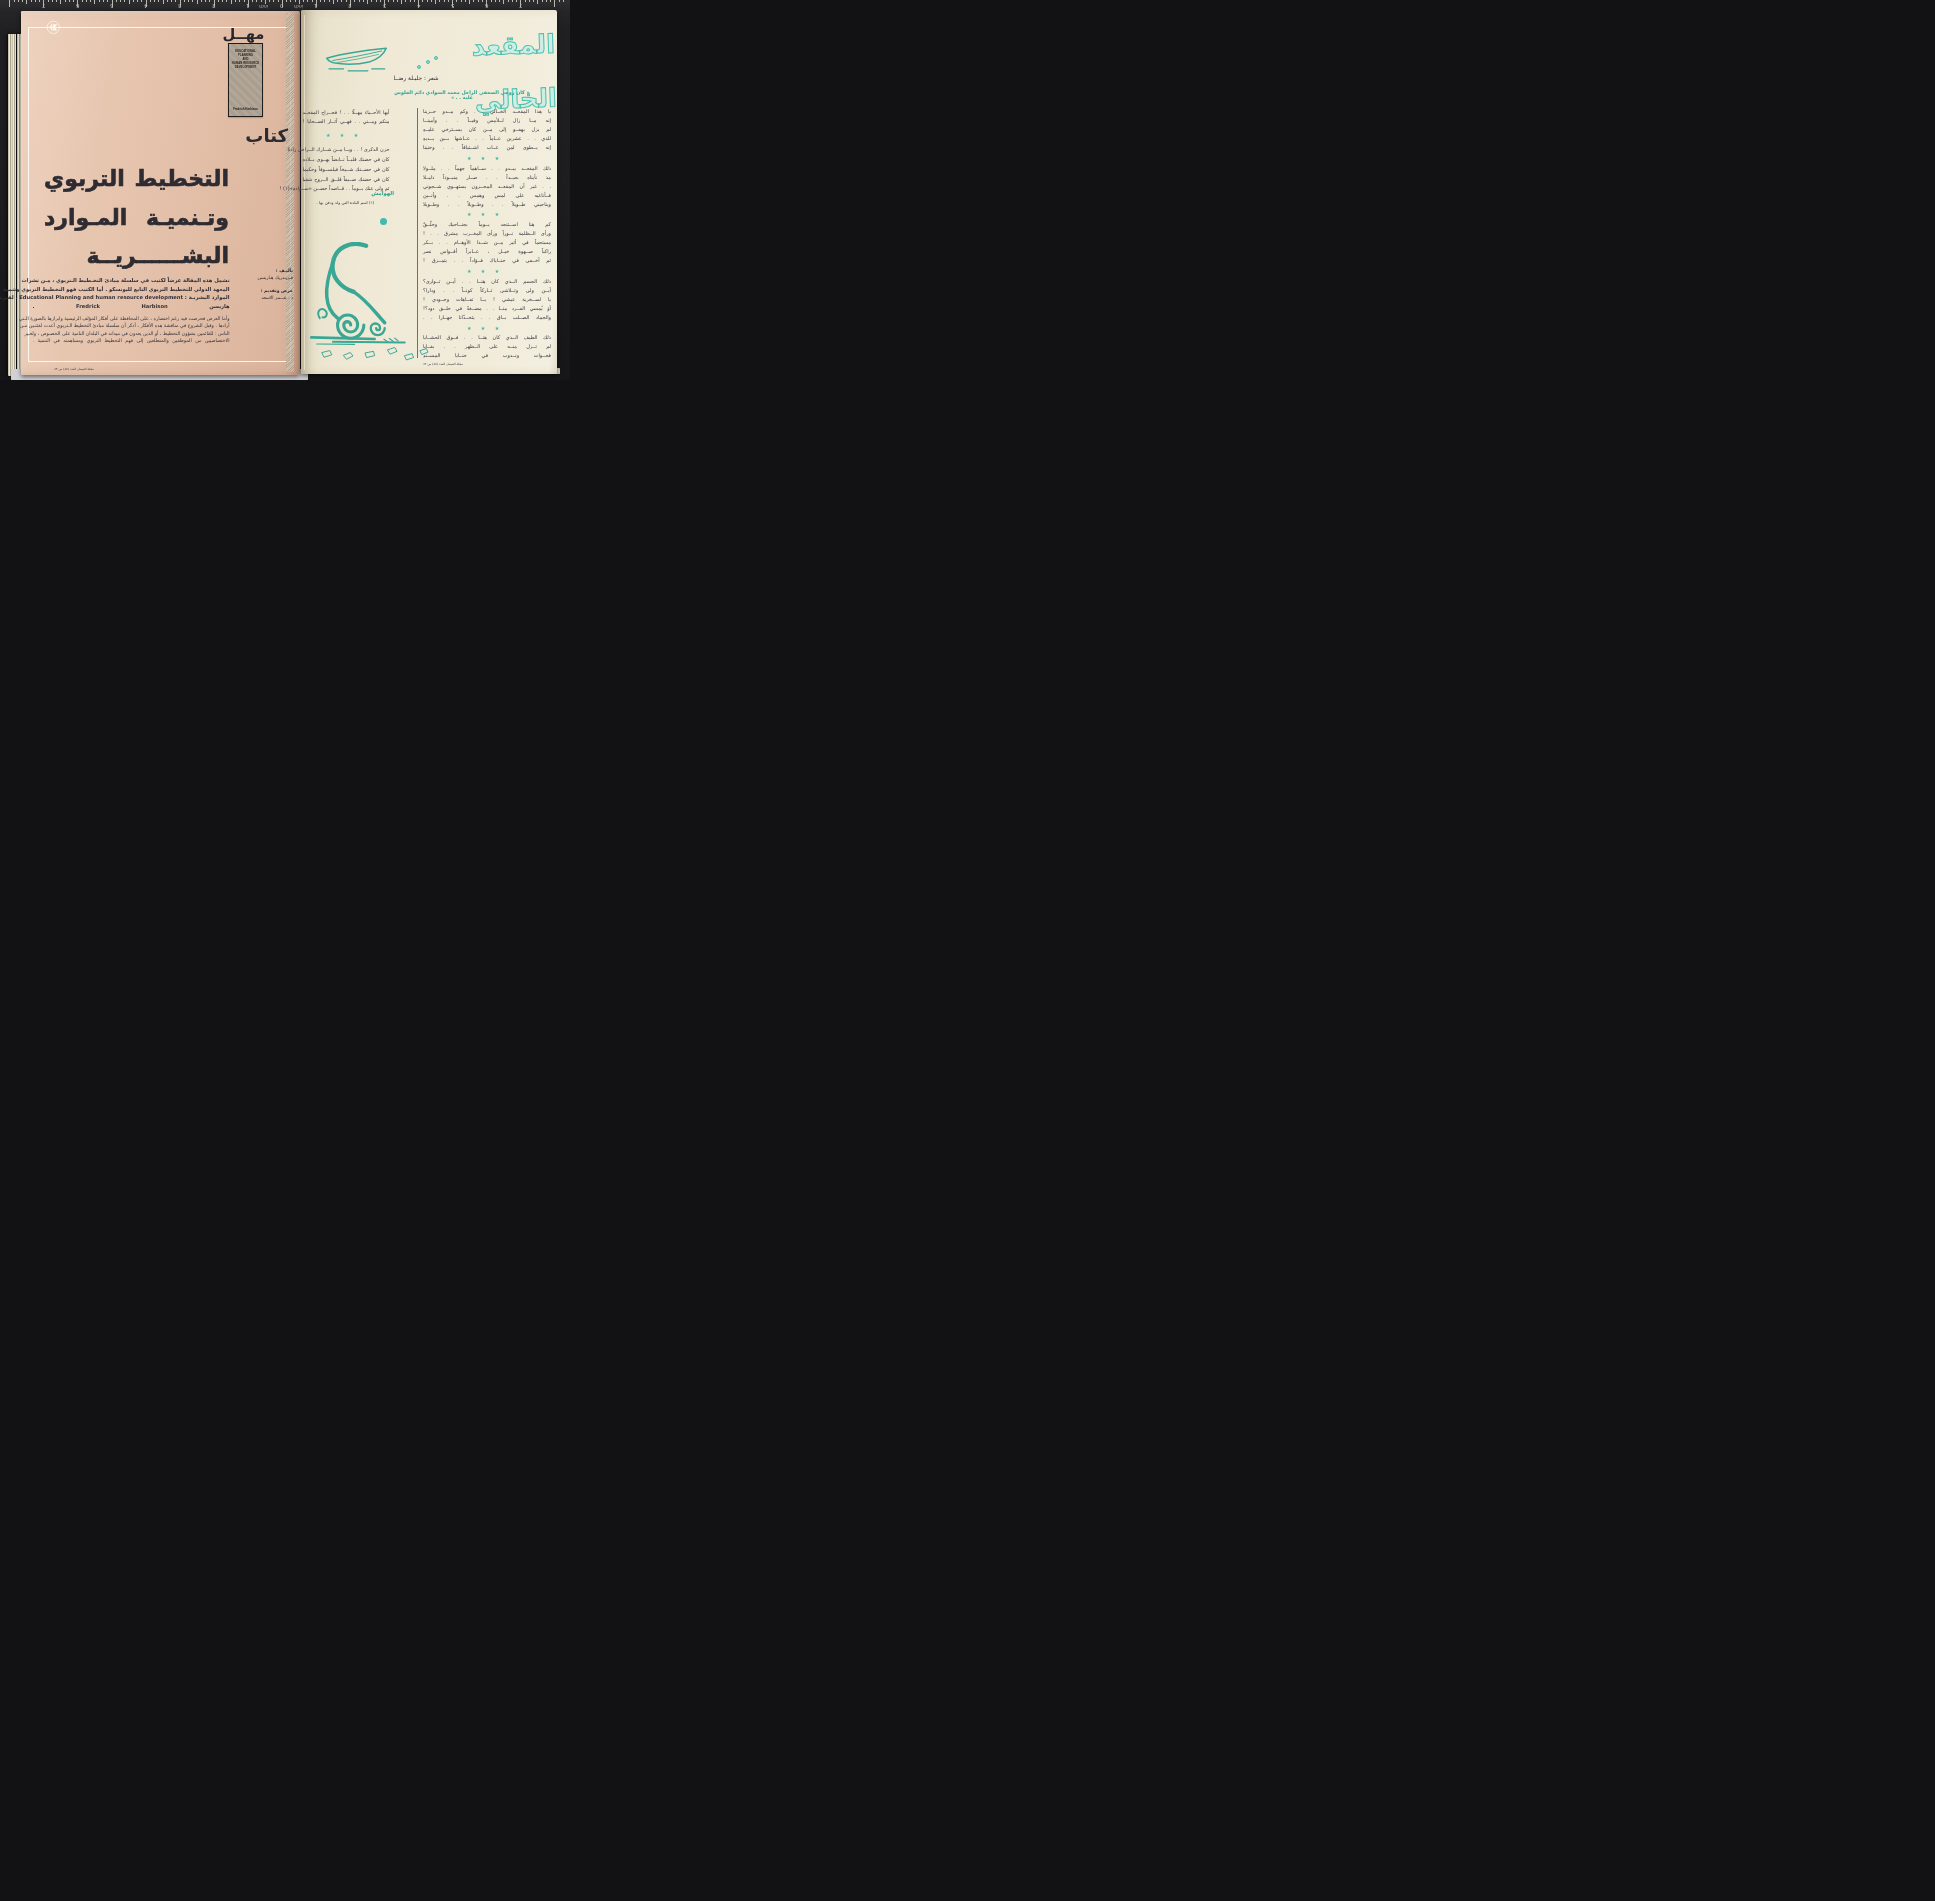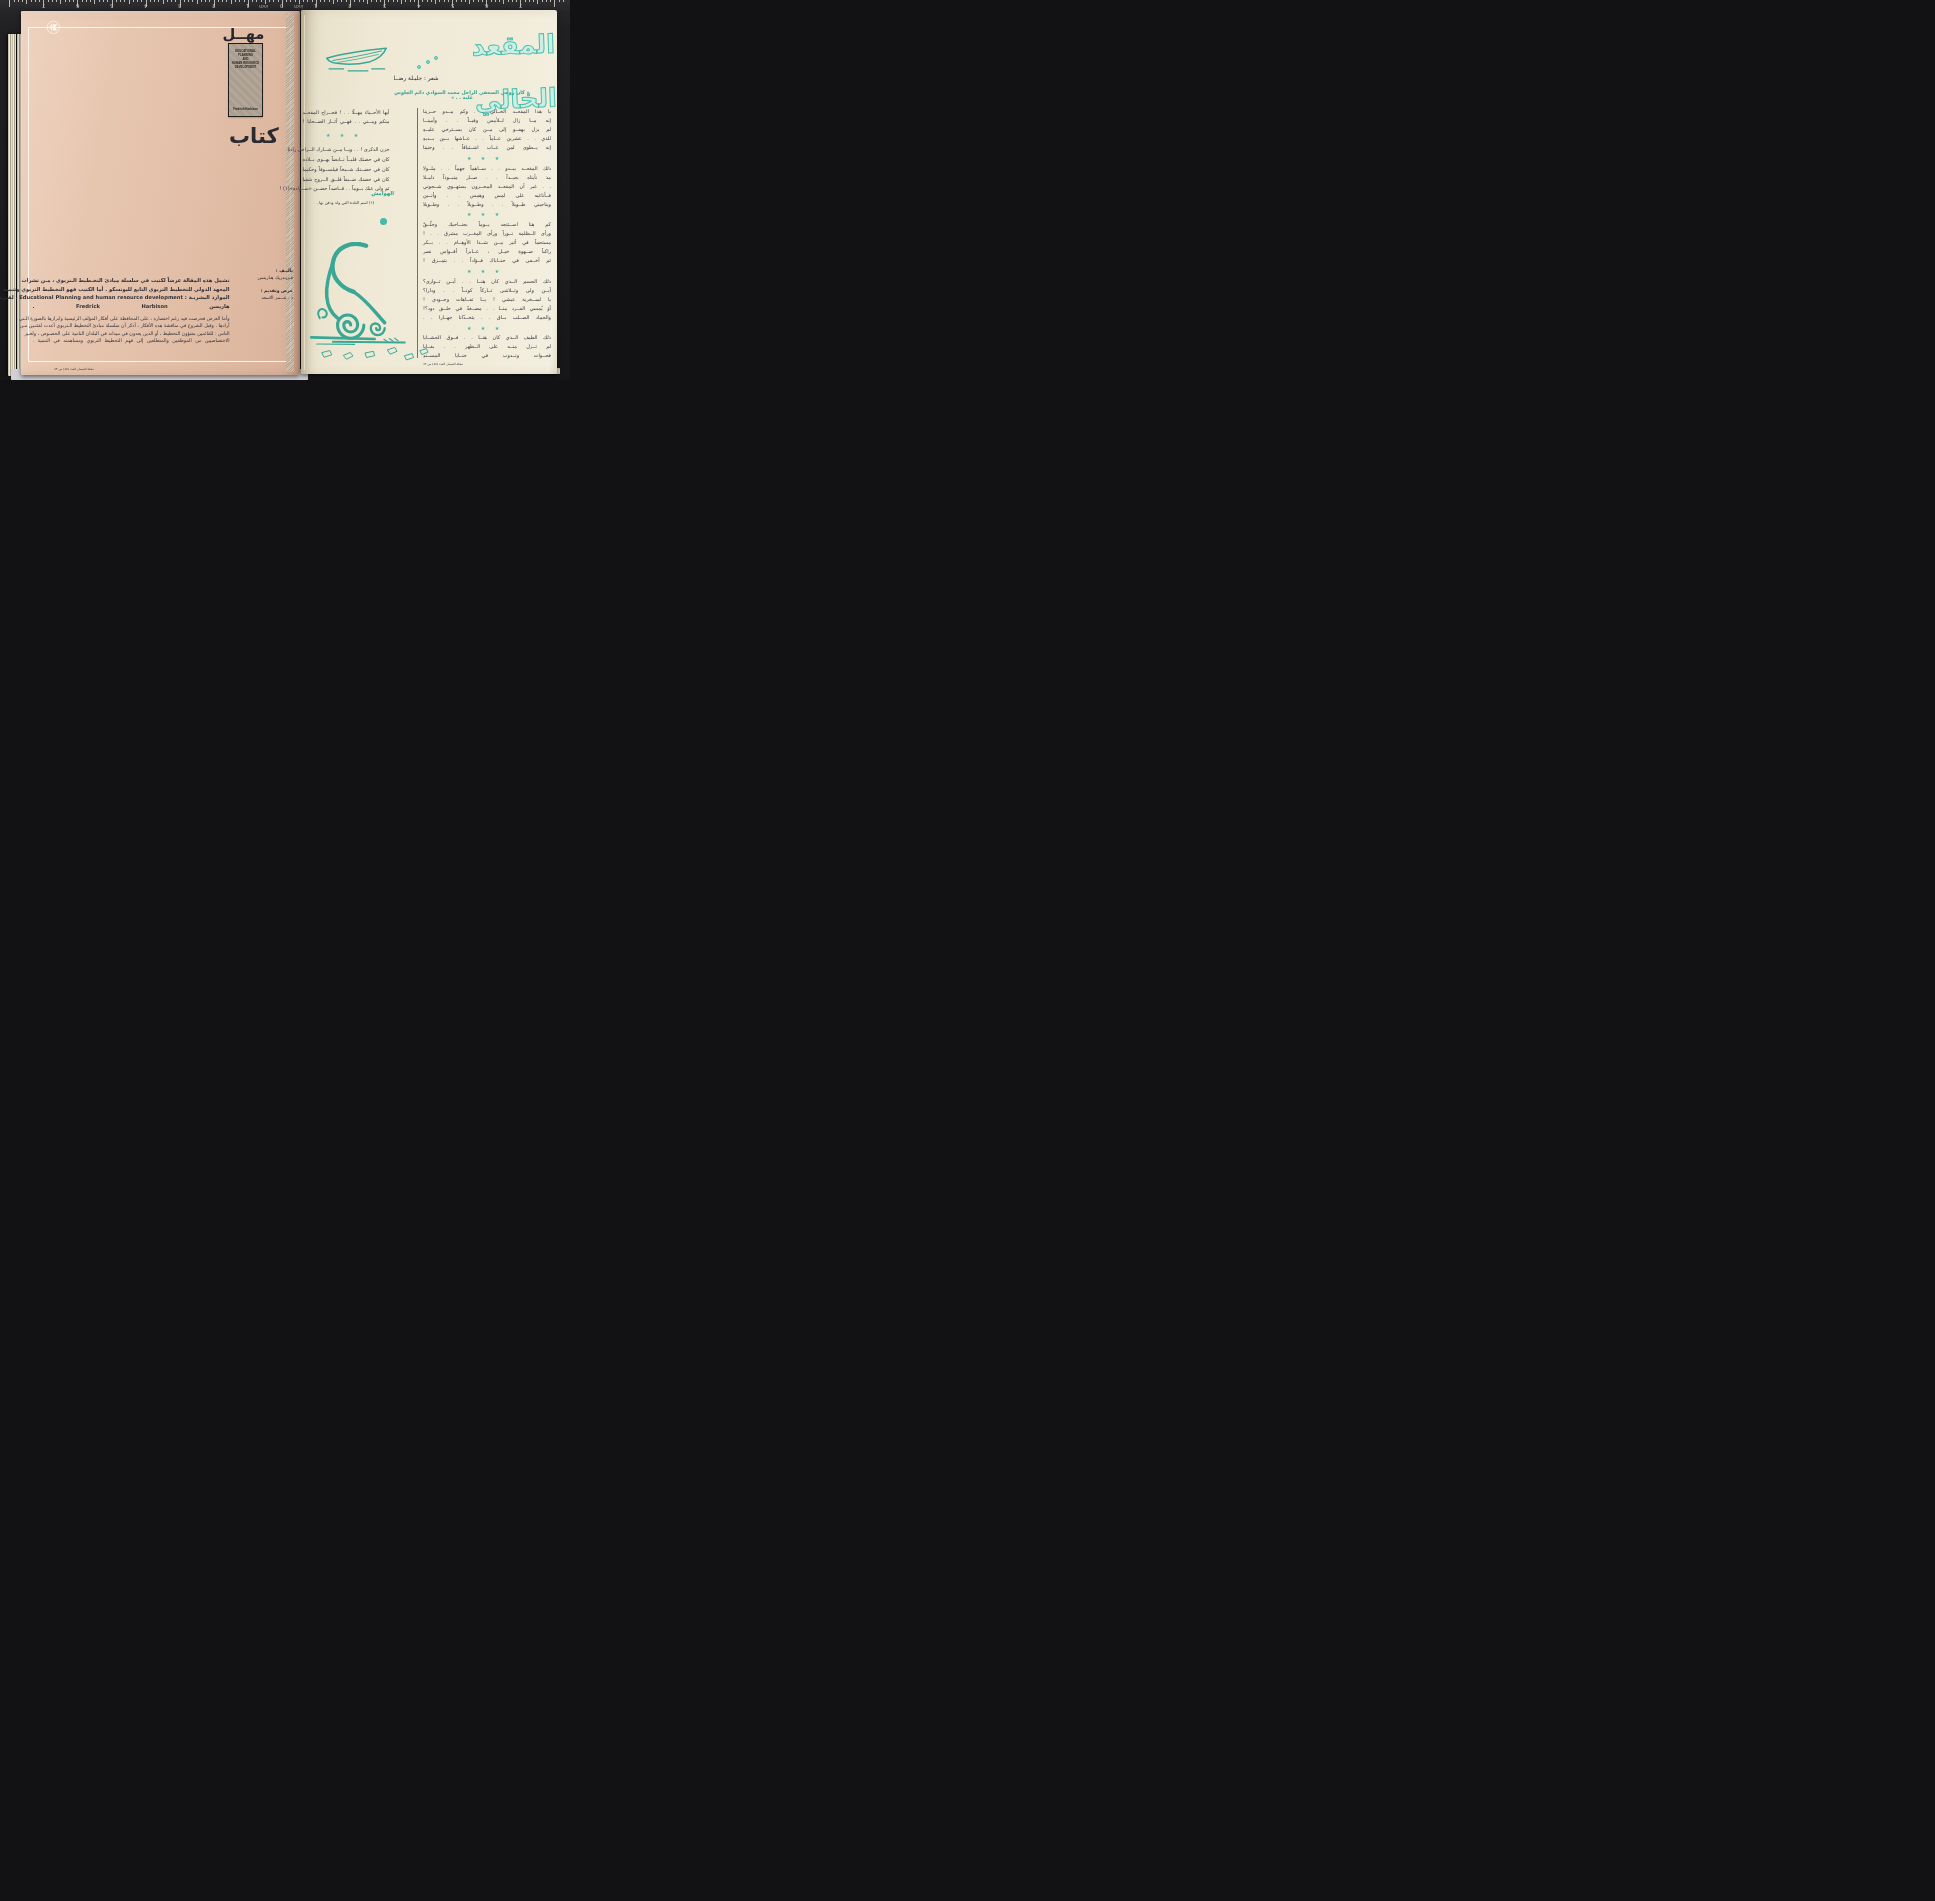--- a/index.html
+++ b/index.html
@@ -27,22 +27,22 @@
       background:repeating-linear-gradient(135deg,rgba(95,82,60,.22) 0 0.4px,rgba(235,220,200,.20) 0.4px 1.2px),#c7b8a5;opacity:.85;}
   .logo{position:absolute;left:25px;top:8.5px;width:14.7px;height:14.7px;}
   .travel{position:absolute;left:190px;top:11.6px;width:65px;height:22px;line-height:21px;text-align:center;
       direction:rtl;font-size:14.7px;font-weight:bold;color:#26262e;letter-spacing:-0.4px;}
   .cover{position:absolute;left:207px;top:32px;width:35px;height:74px;border:0.8px solid #1e1e1e;background:#b2a797;
       background-image:repeating-linear-gradient(45deg,rgba(0,0,0,.05) 0 0.4px,transparent 0.4px 0.8px);
       display:flex;flex-direction:column;align-items:center;box-shadow:0.4px 0.8px 1.2px rgba(70,40,20,.25);}
   .cover-title{margin-top:6.2px;font-family:"Liberation Sans",sans-serif;font-size:2.7px;font-weight:bold;color:#1d1d1d;
       text-align:center;line-height:1.5;letter-spacing:0.1px;}
   .cover-author{margin-top:auto;margin-bottom:4.6px;font-family:"Liberation Sans",sans-serif;font-size:2.9px;font-weight:bold;color:#1d1d1d;}
-  .kitab{position:absolute;left:208px;top:111px;width:59px;height:29px;line-height:28px;text-align:left;
-      direction:rtl;font-size:21px;font-weight:bold;color:#2b2b31;}
+  .kitab{position:absolute;left:208px;top:111px;width:59px;height:29px;line-height:28px;text-align:right;
+      direction:rtl;font-size:18px;font-weight:bold;color:#2b2b31;}
   .main-title{position:absolute;left:23px;top:153px;width:185px;direction:rtl;color:#2e2c32;font-weight:bold;}
   .title-line{font-size:22px;line-height:29px;margin-bottom:9.7px;direction:rtl;text-align:justify;text-align-last:justify;
       -webkit-text-stroke:0.6px #2e2c32;}
   .title-line:last-child{margin-bottom:0;}
   .intro{position:absolute;left:11.6px;top:265px;width:197px;direction:rtl;color:#33313a;font-weight:bold;font-size:5.2px;}
   .intro .jline{line-height:8.7px;}
   .bodytxt{position:absolute;left:11.6px;top:304px;width:197px;direction:rtl;color:#3a3840;font-size:4.8px;}
   .bodytxt .jline{line-height:7.4px;}
   .jline{direction:rtl;text-align:justify;text-align-last:justify;white-space:nowrap;}
   .byline{position:absolute;left:233px;top:257px;width:39px;direction:rtl;text-align:right;color:#2d2b33;font-size:4.5px;}
@@ -259,20 +259,25 @@
           <div>EDUCATIONAL PLANNING</div>
           <div>AND</div>
           <div>HUMAN RESOURCE</div>
           <div>DEVELOPMENT</div>
         </div>
       <div class="cover-author">Fredrick Harbison</div>
     </div>
 
     <div class="kitab">كتاب</div>
 
+    <div class="main-title">
+      <div class="title-line">التخطيط التربوي</div>
+      <div class="title-line">وتـنميـة المـوارد</div>
+      <div class="title-line">البشــــــريــة</div>
+    </div>
 
     <div class="intro">
         <div class="jline">تشمل هذه المقالة عرضاً لكتيب في سلسلة مبادئ التخـطيط الـتربوي ، مـن نشرات</div>
         <div class="jline">المعهد الدولي للتخطيط التربوي التابع لليونسكو . أما الكتيب فهو التخطيط التربوي وتنمية</div>
         <div class="jline">الموارد البشريـة : Educational Planning and human resource development . لفـريدريك</div>
         <div class="jline">هاريسن Fredrick Harbison .</div>
       </div>
     <div class="bodytxt">
         <div class="jline">وأما العرض فحرصت فيه رغم اختصاره ، على المحافظة على أفكار المؤلف الرئيسية وابرازها بالصورة الـتي</div>
         <div class="jline">أرادها . وقبل الشروع في مناقشة هذه الأفكار ، أذكر أن سلسلة مبادئ التخطيط الـتربوي أعدت لفئتـين مـن</div>

